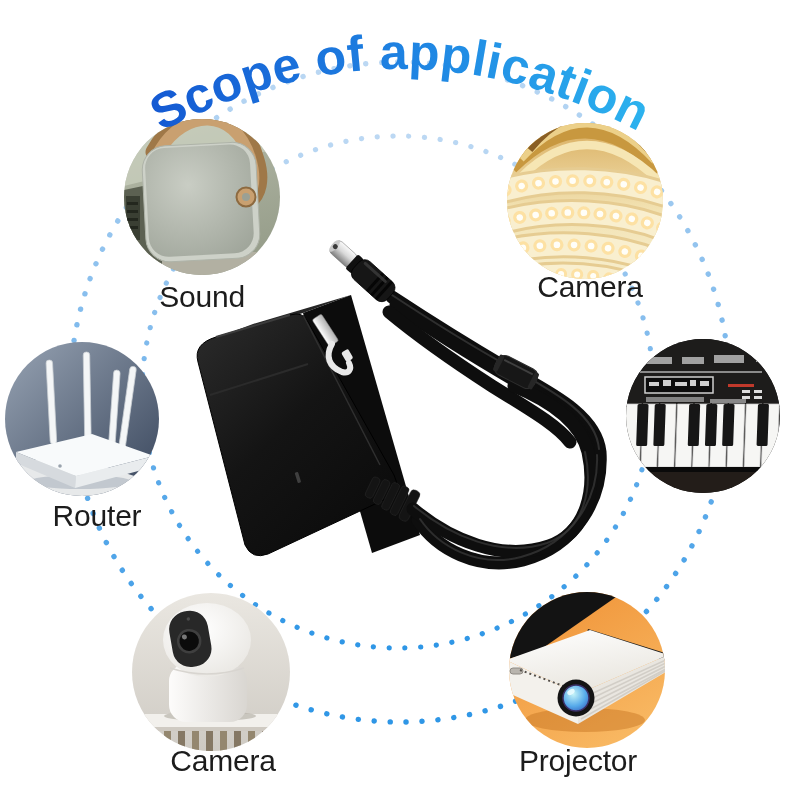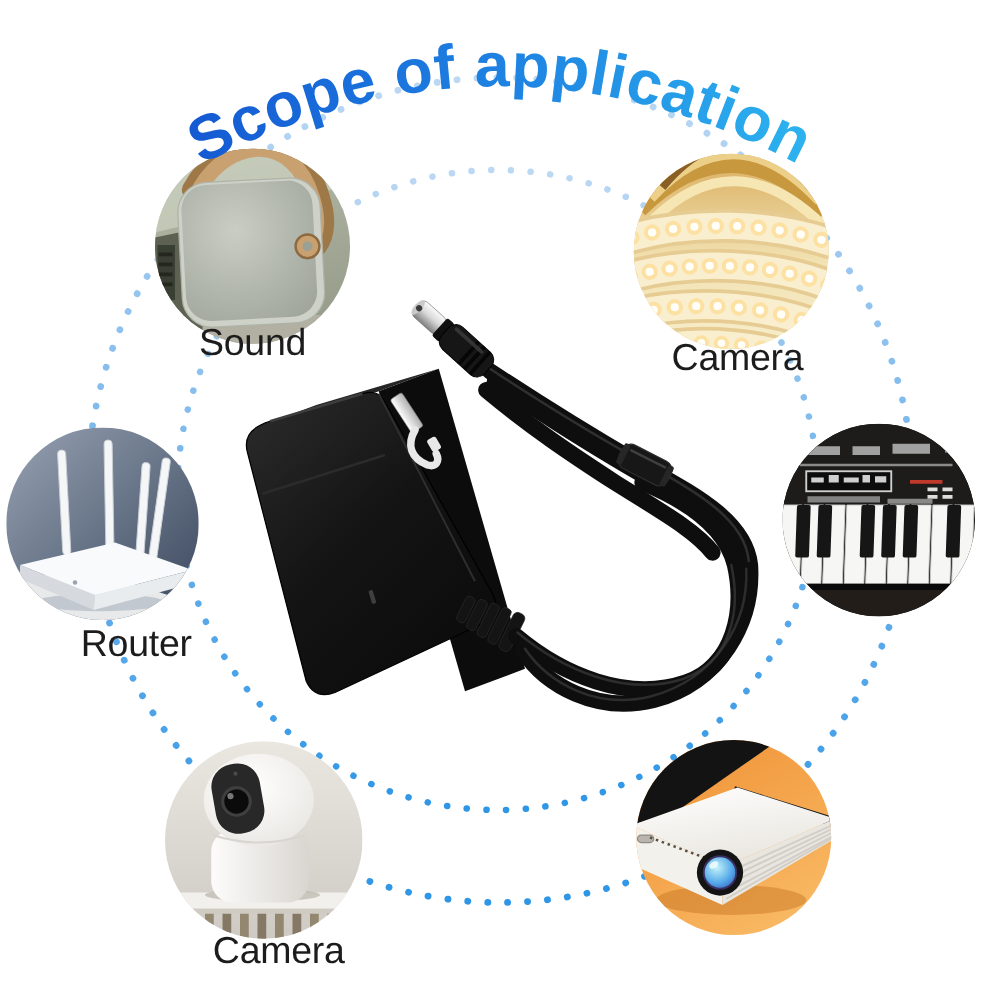--- a/index.html
+++ b/index.html
@@ -320,17 +320,18 @@
       <rect x="20" y="-12" width="3" height="24" fill="#060606"></rect>
       <rect x="-12" y="-9" width="30" height="3" rx="1.5" fill="#3c3c3c" opacity="0.8"></rect>
     </g>
   </g>
 
   <text font-size="50" letter-spacing="0.5" fill="url(#titleGrad)" text-anchor="middle">
     <textPath href="#titleArc" startOffset="50%">Scope of application</textPath>
   </text>
 </svg>
 
-  <div class="item-label" style="left:202px;top:260px">Sound</div>
+  <div class="item-label" style="left:202px;top:282px">Sound</div>
   <div class="item-label" style="left:590px;top:272px">Camera</div>
-  <div class="item-label" style="left:109px;top:501px">Router</div>
+  <div class="item-label" style="left:97px;top:501px">Router</div>
   <div class="item-label" style="left:223px;top:746px">Camera</div>
+  <div class="item-label" style="left:578px;top:746px">Projector</div>
 </div>
 
 </body></html>

